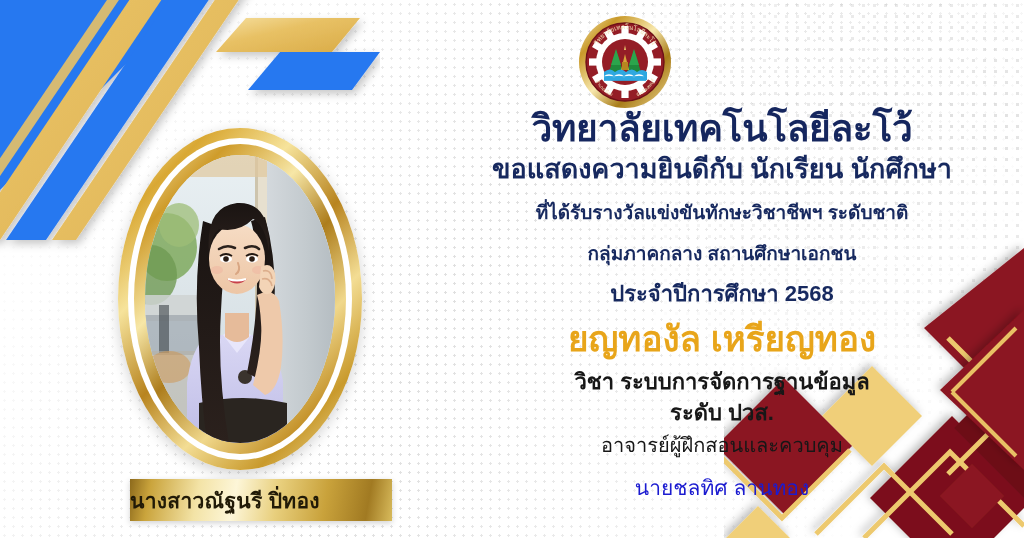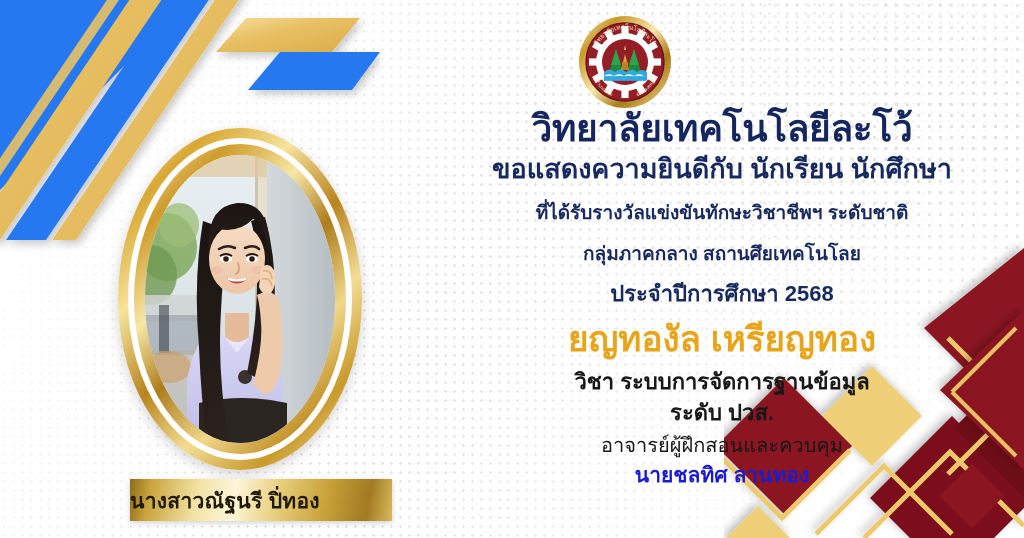--- a/index.html
+++ b/index.html
@@ -157,23 +157,23 @@
   .line-coachlabel {
     color: #171717;
     font-size: 20px;
     font-weight: normal;
     line-height: 1.3;
     margin-top: 5px;
   }
   .line-coachname {
     color: #1b1bd0;
     font-size: 21px;
-    font-weight: bold;
+    font-weight: normal;
     line-height: 1.3;
-    margin-top: 3px;
+    margin-top: 16px;
   }
 </style>
 </head>
 <body>
 
 <div id="banner">
 
   <div class="halftone"></div>
   <div class="halftone2"></div>
 
@@ -396,21 +396,21 @@
       <text font-size="4.6" fill="#f2e3b8" font-family="'Liberation Sans',sans-serif">
         <textPath href="#arcBot" startOffset="74%" text-anchor="middle">จังหวัดลพบุรี</textPath>
       </text>
     </g>
   </svg>
 
   <div class="content">
     <div class="line-college">วิทยาลัยเทคโนโลยีละโว้</div>
     <div class="line-congrats">ขอแสดงความยินดีกับ นักเรียน นักศึกษา</div>
     <div class="line-sub">ที่ได้รับรางวัลแข่งขันทักษะวิชาชีพฯ ระดับชาติ</div>
-    <div class="line-sub">กลุ่มภาคกลาง สถานศึยเทคโนโลย</div>
+    <div class="line-sub">กลุ่มภาคกลาง สถานศึกษาเอกชน</div>
     <div class="line-year">ประจำปีการศึกษา 2568</div>
     <div class="line-award">ยญทองัล เหรียญทอง</div>
     <div class="line-subject">วิชา ระบบการจัดการฐานข้อมูล</div>
     <div class="line-level">ระดับ ปวส.</div>
     <div class="line-coachlabel">อาจารย์ผู้ฝึกสอนและควบคุม</div>
     <div class="line-coachname">นายชลทิศ  ลานทอง</div>
   </div>
 
 </div>
 

